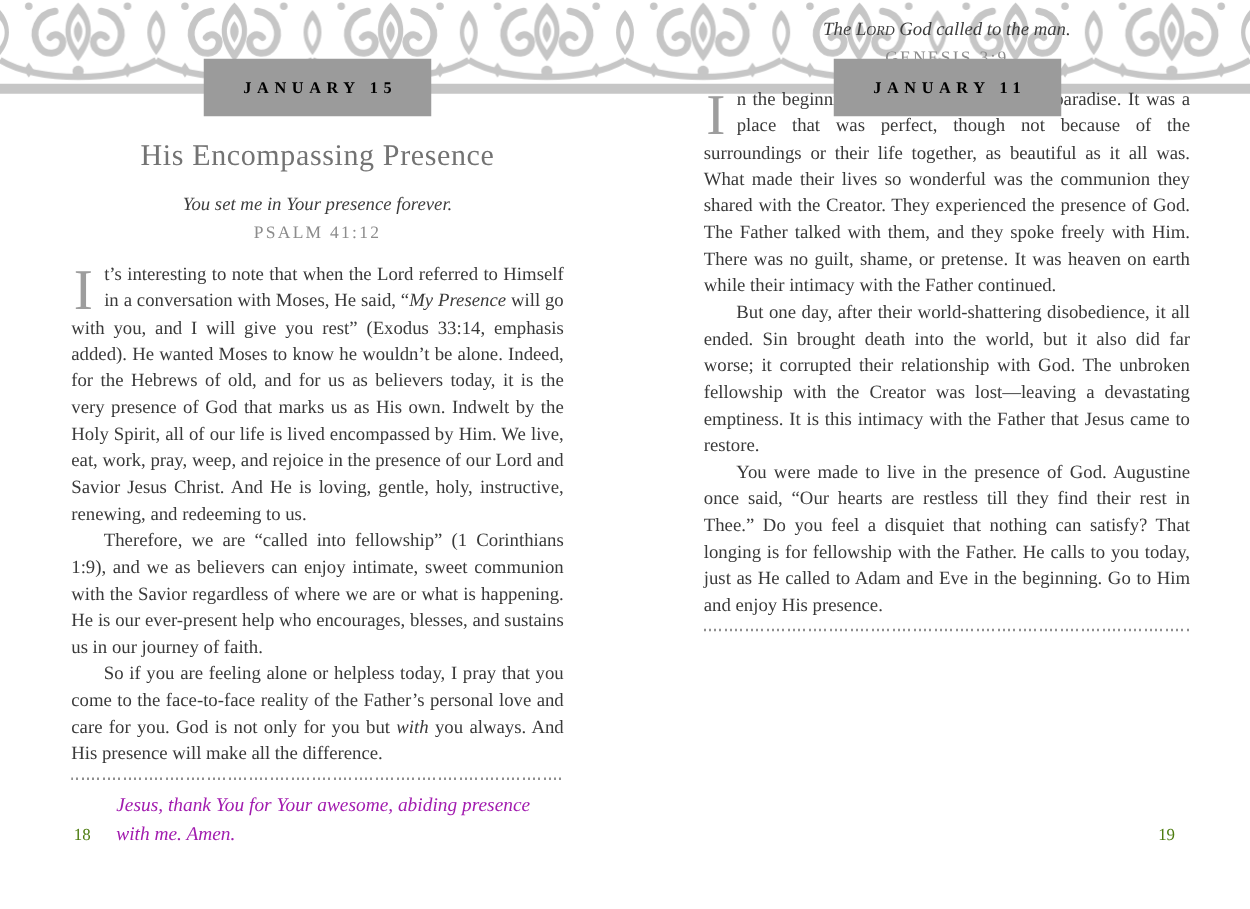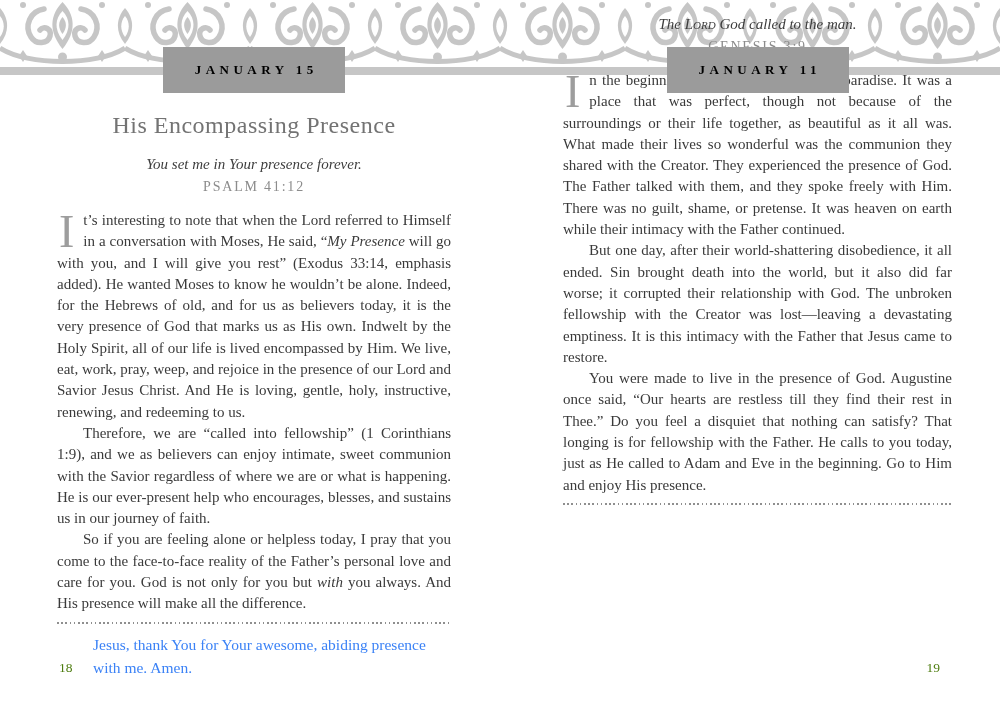--- a/index.html
+++ b/index.html
@@ -42,22 +42,22 @@
   .body p.first{text-indent:0;}
   .dropcap{
     float:left;font-size:46px;line-height:37px;color:#9d9d9d;
     padding:3px 9px 0 2px;
   }
   .divider{
     margin-top:7px;height:2px;
     background-image:repeating-linear-gradient(to right,#8f8f8f 0 1.6px,transparent 1.6px 4.2px);
   }
   .prayer{
-    margin:9px 0 0 36px;font-size:15.5px;
-    line-height:23px;color:#3b82f6;
+    margin:9px 0 0 36px;font-style:italic;font-size:15.5px;
+    line-height:23px;color:#a21caf;
   }
   .pagenum{position:absolute;top:660px;font-size:13.5px;color:#4d7c0f;}
   .page.left .pagenum{left:2px;}
   .page.right .pagenum{right:12px;}
 </style>
 </head>
 <body>
 
 <div class="spread">
 

